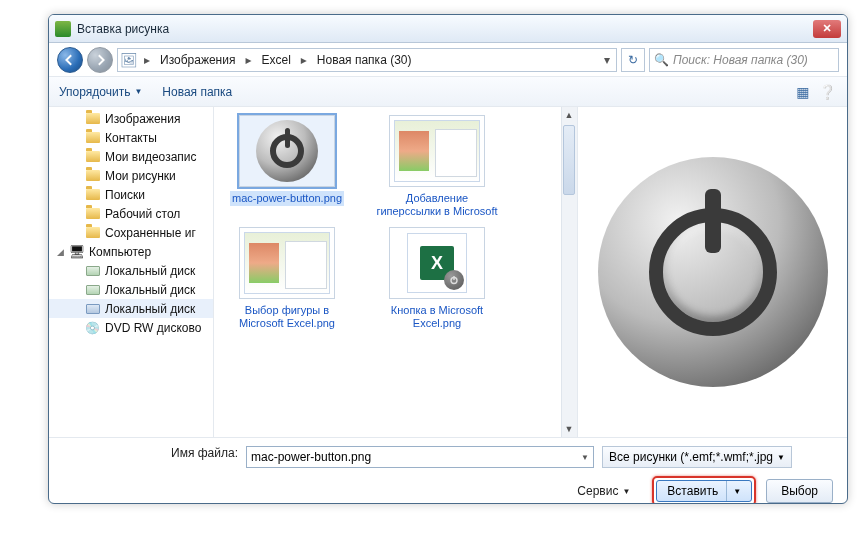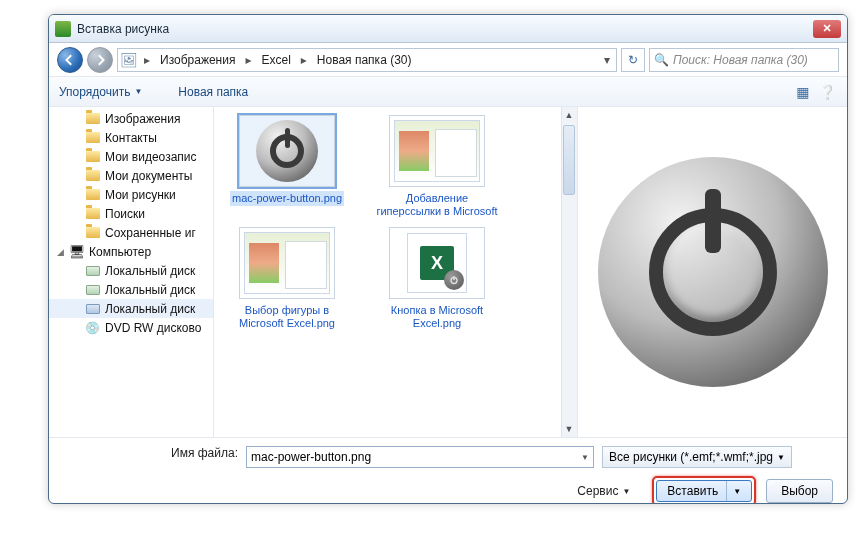--- a/index.html
+++ b/index.html
@@ -17,21 +17,21 @@
   .navbtn.fwd { filter:grayscale(70%) opacity(.6); }
   .navbtn svg { width:12px; height:12px; }
   .breadcrumb-wrap { flex:1; height:24px; border:1px solid #b8c7d8; display:flex; align-items:center; background:#fff; }
   .bc-icon { width:22px; height:22px; display:flex; align-items:center; justify-content:center; color:#6a8aac; font-size:14px;}
   .bc-seg { padding:0 6px; height:100%; display:flex; align-items:center; color:#222; }
   .bc-sep { padding:0 4px; color:#555; }
   .bc-expand { width:18px; display:flex; align-items:center; justify-content:center; color:#555; }
   .refresh { width:24px; height:24px; border:1px solid #b8c7d8; display:flex; align-items:center; justify-content:center; color:#3a6aa0; }
   .search { width:190px; height:24px; border:1px solid #b8c7d8; display:flex; align-items:center; padding:0 4px; color:#888; font-style:italic; }
   .search .sicon { margin-right:4px; color:#6a8aac; font-style:normal; }
-  .toolbar { height:30px; border-bottom:1px solid #e4e9ef; display:flex; align-items:center; padding:0 10px; gap:36px; background:linear-gradient(#fafcff,#eef3f9); }
+  .toolbar { height:30px; border-bottom:1px solid #e4e9ef; display:flex; align-items:center; padding:0 10px; gap:20px; background:linear-gradient(#fafcff,#eef3f9); }
   .tbtn { color:#1a4a80; display:flex; align-items:center; gap:4px; }
   .tbtn .drop { font-size:8px; }
   .tool-right { margin-left:auto; display:flex; gap:10px; align-items:center; color:#3a6aa0; }
   .tool-right span { font-size:14px; }
   .body { display:flex; height:330px; }
   .sidebar { width:165px; border-right:1px solid #e4e9ef; overflow:hidden; padding:2px 0; }
   .tree-item { display:flex; align-items:center; height:19px; padding-left:20px; white-space:nowrap; overflow:hidden; color:#111; }
   .tree-item.l2 { padding-left:36px; }
   .tree-item .ticon { width:16px; height:14px; margin-right:4px; display:inline-flex; align-items:center; justify-content:center; }
   .folder { background:linear-gradient(#ffe9a3,#e6b84a); width:14px; height:11px; border-radius:1px; position:relative; }
@@ -154,33 +154,33 @@
       <div class="tree-item l2">
           <span class="ticon">
             <span class="folder"></span>
           </span>
           <span>Мои видеозапис</span>
         </div>
       <div class="tree-item l2">
           <span class="ticon">
             <span class="folder"></span>
           </span>
-          <span>Мои документы</span>
-        </div>
-      <div class="tree-item l2">
-          <span class="ticon">
-            <span class="folder"></span>
-          </span>
           <span>Мои рисунки</span>
         </div>
       <div class="tree-item l2">
           <span class="ticon">
             <span class="folder"></span>
           </span>
           <span>Поиски</span>
+        </div>
+      <div class="tree-item l2">
+          <span class="ticon">
+            <span class="folder"></span>
+          </span>
+          <span>Рабочий стол</span>
         </div>
       <div class="tree-item l2">
           <span class="ticon">
             <span class="folder"></span>
           </span>
           <span>Сохраненные иг</span>
         </div>
       <div class="tree-item grp">
           <span class="tri">◢</span>
           <span class="ticon computer">🖥</span>

